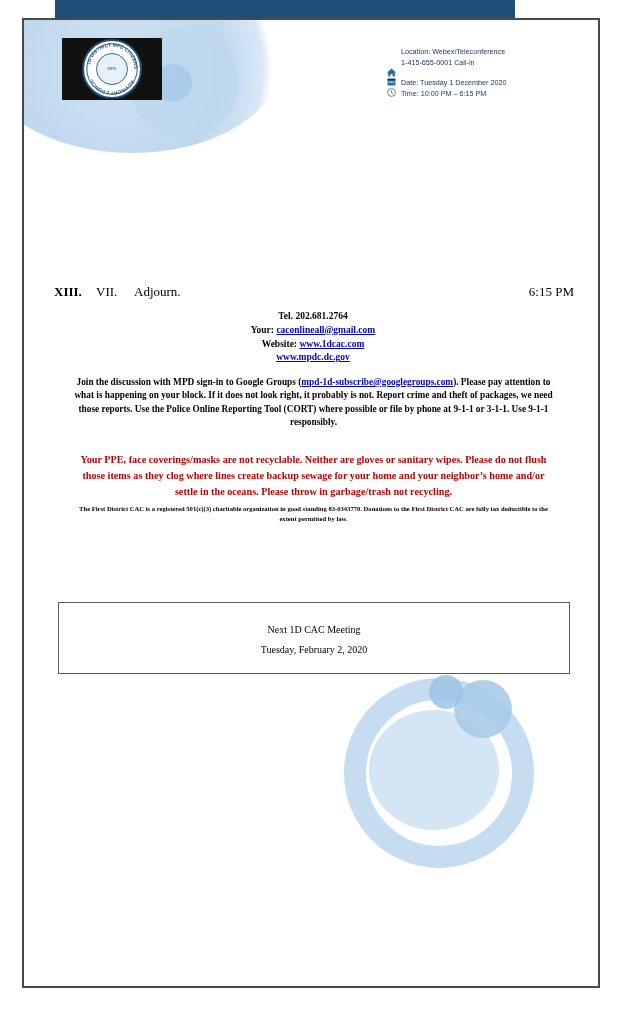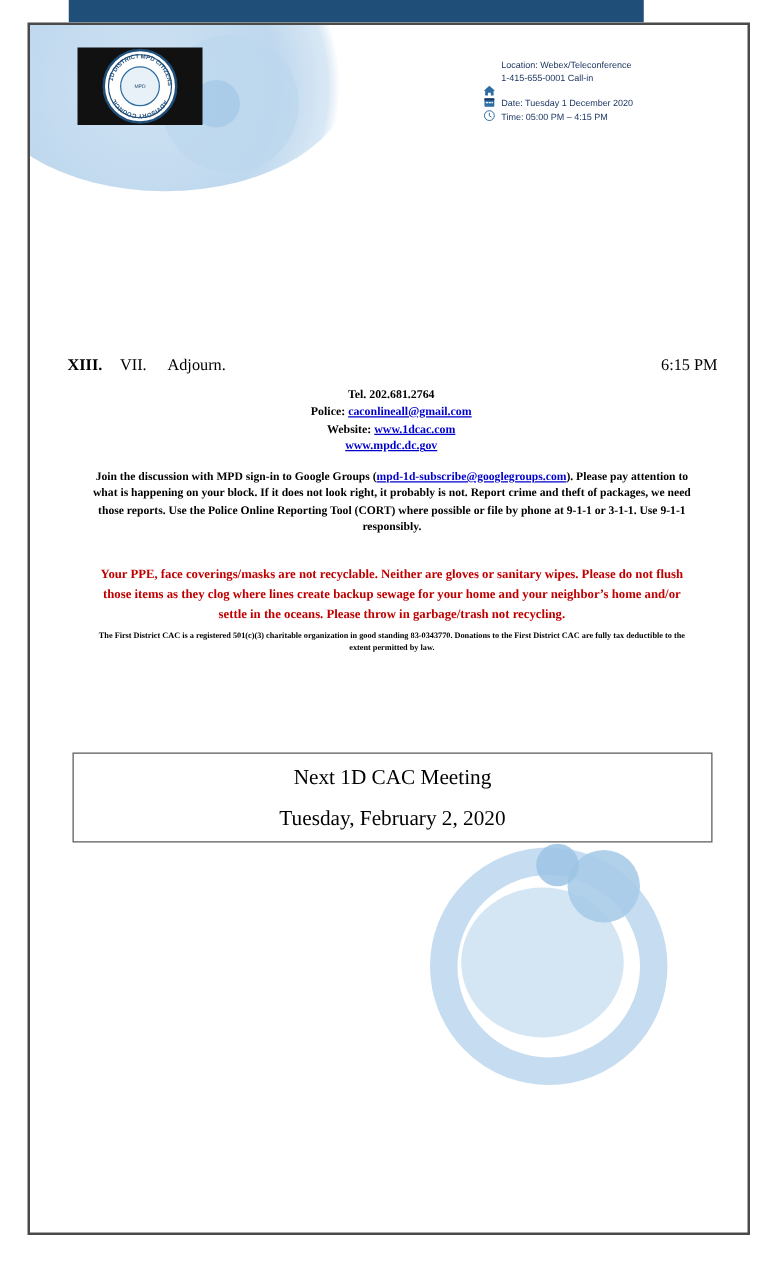--- a/index.html
+++ b/index.html
@@ -271,23 +271,23 @@
   
   .next-box {
     position: absolute;
     left: 34px;
     top: 582px;
     width: 512px;
     height: 72px;
     border: 1px solid #5a5a5a;
     box-sizing: border-box;
     text-align: center;
-    font-size: 17px;
+    font-size: 10px;
     color: #000;
-    padding-top: 2px;
+    padding-top: 17px;
     background: transparent;
   }
   .next-box div {
     line-height: 1.95;
   }
 </style>
 </head>
 <body>
 
 <div class="top-band"></div>
@@ -349,35 +349,35 @@
       </span>
       <span>Date: Tuesday 1 December 2020</span>
     </div>
     <div class="row">
       <span class="ico">
         <svg width="9" height="9" viewBox="0 0 16 16">
             <circle cx="8" cy="8" r="7" fill="none" stroke="#2c6ea4" stroke-width="1.4"></circle>
             <path d="M8 4v4.3l3 1.8" fill="none" stroke="#2c6ea4" stroke-width="1.4"></path>
           </svg>
       </span>
-      <span>Time: 05:00 PM – 4:15 PM</span>
+      <span>Time: 10:00 PM – 6:15 PM</span>
     </div>
   </div>
 
   <div class="agenda-row">
     <span class="agenda-num">XIII.</span>
     <span class="agenda-sub">VII.</span>
     <span class="agenda-text">Adjourn.</span>
     <span class="agenda-time">6:15 PM</span>
   </div>
 
   <div class="address">
     <div>Tel. 202.681.2764</div>
     <div>
-      <span>Police:</span>
+      <span>Your:</span>
       <a href="#">caconlineall@gmail.com</a>
     </div>
     <div>
       <span>Website:</span>
       <a href="#">www.1dcac.com</a>
     </div>
     <div>
       <a href="#">www.mpdc.dc.gov</a>
     </div>
   </div>

